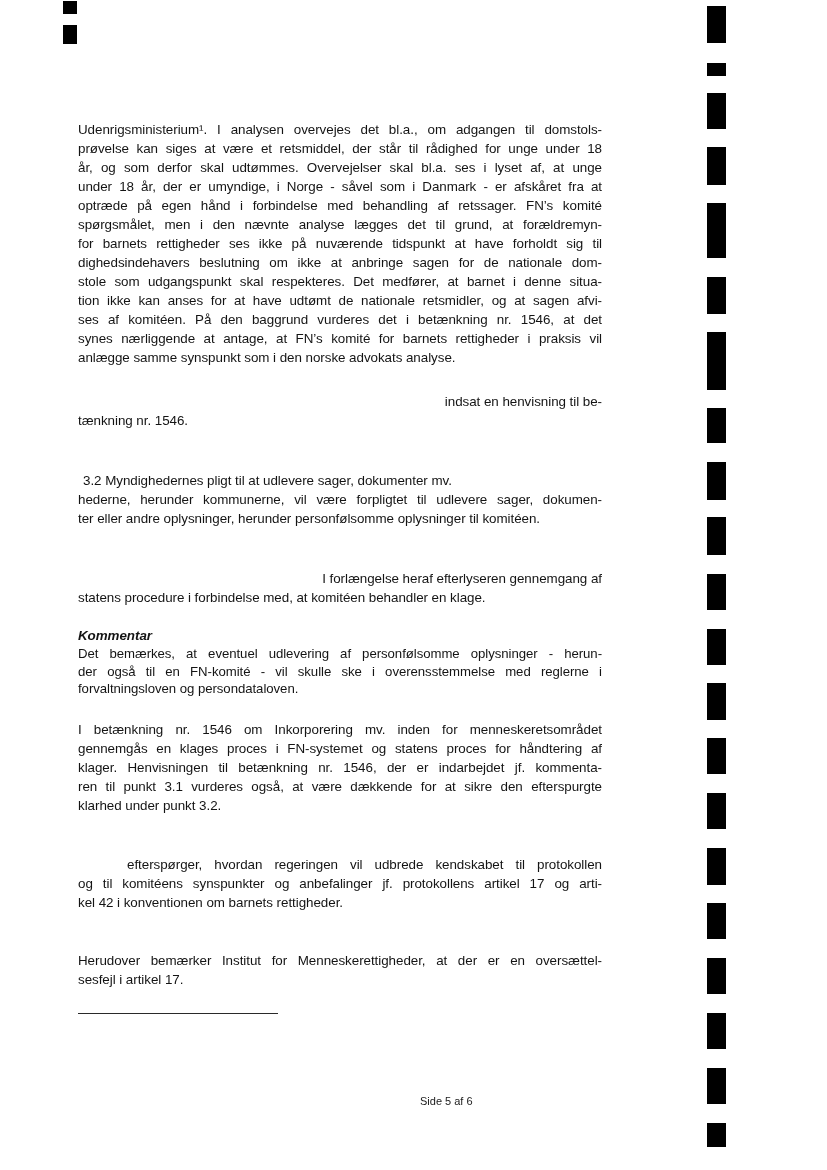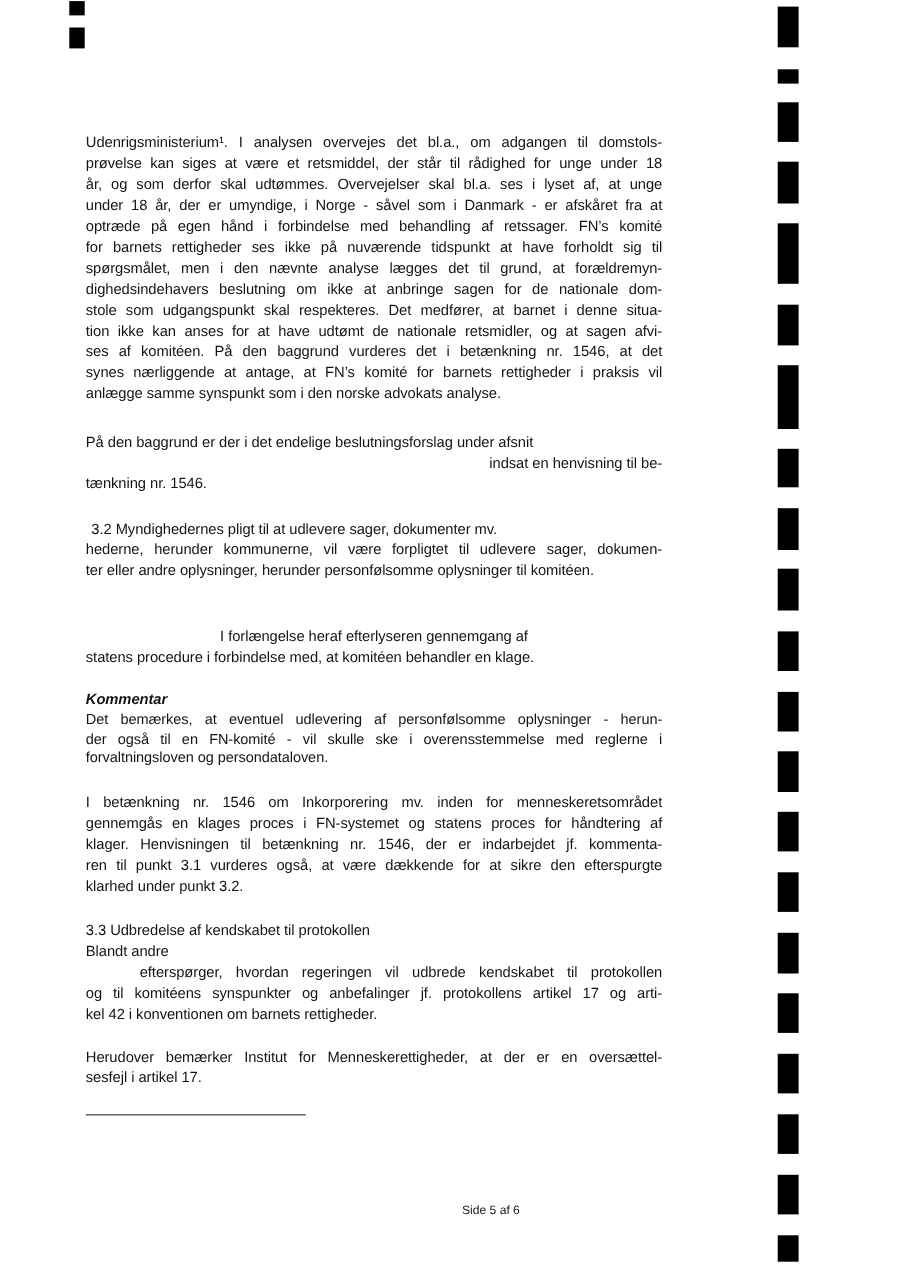--- a/index.html
+++ b/index.html
@@ -5,53 +5,52 @@
   html,body{margin:0;padding:0;background:#ffffff;}
   .page{
     position:relative;width:827px;height:1170px;background:#ffffff;
     font-family:"Liberation Sans","DejaVu Sans",sans-serif;
     color:#141414;overflow:hidden;padding-left:16px;
   }
   .block{position:absolute;left:78px;width:524px;font-size:13.4px;line-height:19px;letter-spacing:-0.05px;}
   .line{white-space:nowrap;}
   .j{text-align:justify;text-align-last:justify;}
   .r{text-align:right;}
-  .flexline{display:flex;justify-content:center;white-space:nowrap;}
+  .flexline{display:flex;justify-content:flex-end;white-space:nowrap;}
   .b{font-weight:normal;}
   .bi{font-weight:bold;font-style:italic;}
   .kblock{font-size:13.2px;line-height:17.5px;}
   .indent1{padding-left:49px;box-sizing:border-box;}
   .hindent{padding-left:5px;box-sizing:border-box;text-align:left;text-align-last:left;}
   .rule{position:absolute;left:78px;top:1013px;width:200px;height:0;border-top:1.5px solid #2a2a2a;}
   .footer{position:absolute;left:420px;top:1095px;font-size:11px;color:#1a1a1a;}
   .mark{position:absolute;background:#000000;}
 </style>
 </head>
 <body>
 
 <div class="page">
 
   <div class="block" style="top:120px">
     <div class="line j">Udenrigsministerium¹. I analysen overvejes det bl.a., om adgangen til domstols-</div>
     <div class="line j">prøvelse kan siges at være et retsmiddel, der står til rådighed for unge under 18</div>
     <div class="line j">år, og som derfor skal udtømmes. Overvejelser skal bl.a. ses i lyset af, at unge</div>
     <div class="line j">under 18 år, der er umyndige, i Norge - såvel som i Danmark - er afskåret fra at</div>
     <div class="line j">optræde på egen hånd i forbindelse med behandling af retssager. FN’s komité</div>
+    <div class="line j">spørgsmålet, men i den nævnte analyse lægges det til grund, at forældremyn-</div>
     <div class="line j">for barnets rettigheder ses ikke på nuværende tidspunkt at have forholdt sig til</div>
-    <div class="line j">spørgsmålet, men i den nævnte analyse lægges det til grund, at forældremyn-</div>
     <div class="line j">dighedsindehavers beslutning om ikke at anbringe sagen for de nationale dom-</div>
     <div class="line j">stole som udgangspunkt skal respekteres. Det medfører, at barnet i denne situa-</div>
     <div class="line j">tion ikke kan anses for at have udtømt de nationale retsmidler, og at sagen afvi-</div>
     <div class="line j">ses af komitéen. På den baggrund vurderes det i betænkning nr. 1546, at det</div>
     <div class="line j">synes nærliggende at antage, at FN’s komité for barnets rettigheder i praksis vil</div>
     <div class="line">anlægge samme synspunkt som i den norske advokats analyse.</div>
   </div>
 
   <div class="block" style="top:392px">
-    <div class="line">På den baggrund er der i det endelige beslutningsforslag under afsnit</div>
     <div class="line r">indsat en henvisning til be-</div>
     <div class="line">tænkning nr. 1546.</div>
   </div>
 
   <div class="block b hindent" style="top:471px">3.2 Myndighedernes pligt til at udlevere sager, dokumenter mv.</div>
 
   <div class="block" style="top:490px">
     <div class="line j">hederne, herunder kommunerne, vil være forpligtet til udlevere sager, dokumen-</div>
     <div class="line">ter eller andre oplysninger, herunder personfølsomme oplysninger til komitéen.</div>
   </div>
@@ -72,24 +71,22 @@
   </div>
 
   <div class="block" style="top:720px">
     <div class="line j">I betænkning nr. 1546 om Inkorporering mv. inden for menneskeretsområdet</div>
     <div class="line j">gennemgås en klages proces i FN-systemet og statens proces for håndtering af</div>
     <div class="line j">klager. Henvisningen til betænkning nr. 1546, der er indarbejdet jf. kommenta-</div>
     <div class="line j">ren til punkt 3.1 vurderes også, at være dækkende for at sikre den efterspurgte</div>
     <div class="line">klarhed under punkt 3.2.</div>
   </div>
 
-  <div class="block b" style="top:836px">3.3 Udbredelse af kendskabet til protokollen</div>
 
   <div class="block" style="top:855px">
-    <div class="line">Blandt andre</div>
     <div class="line j indent1">efterspørger, hvordan regeringen vil udbrede kendskabet til protokollen</div>
     <div class="line j">og til komitéens synspunkter og anbefalinger jf. protokollens artikel 17 og arti-</div>
     <div class="line">kel 42 i konventionen om barnets rettigheder.</div>
   </div>
 
   <div class="block" style="top:951px">
     <div class="line j">Herudover bemærker Institut for Menneskerettigheder, at der er en oversættel-</div>
     <div class="line">sesfejl i artikel 17.</div>
   </div>
 

